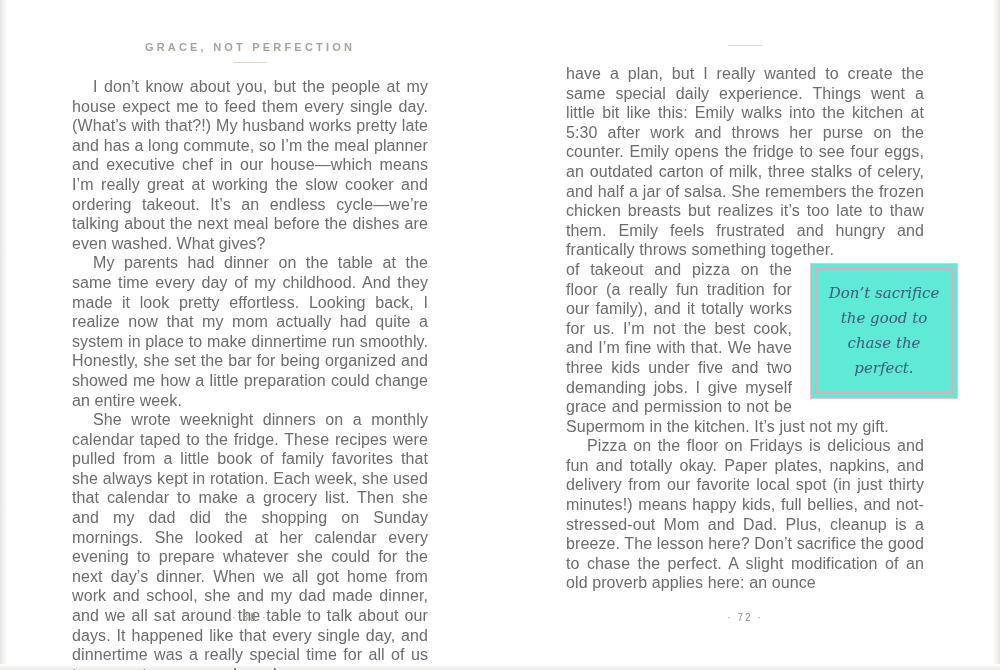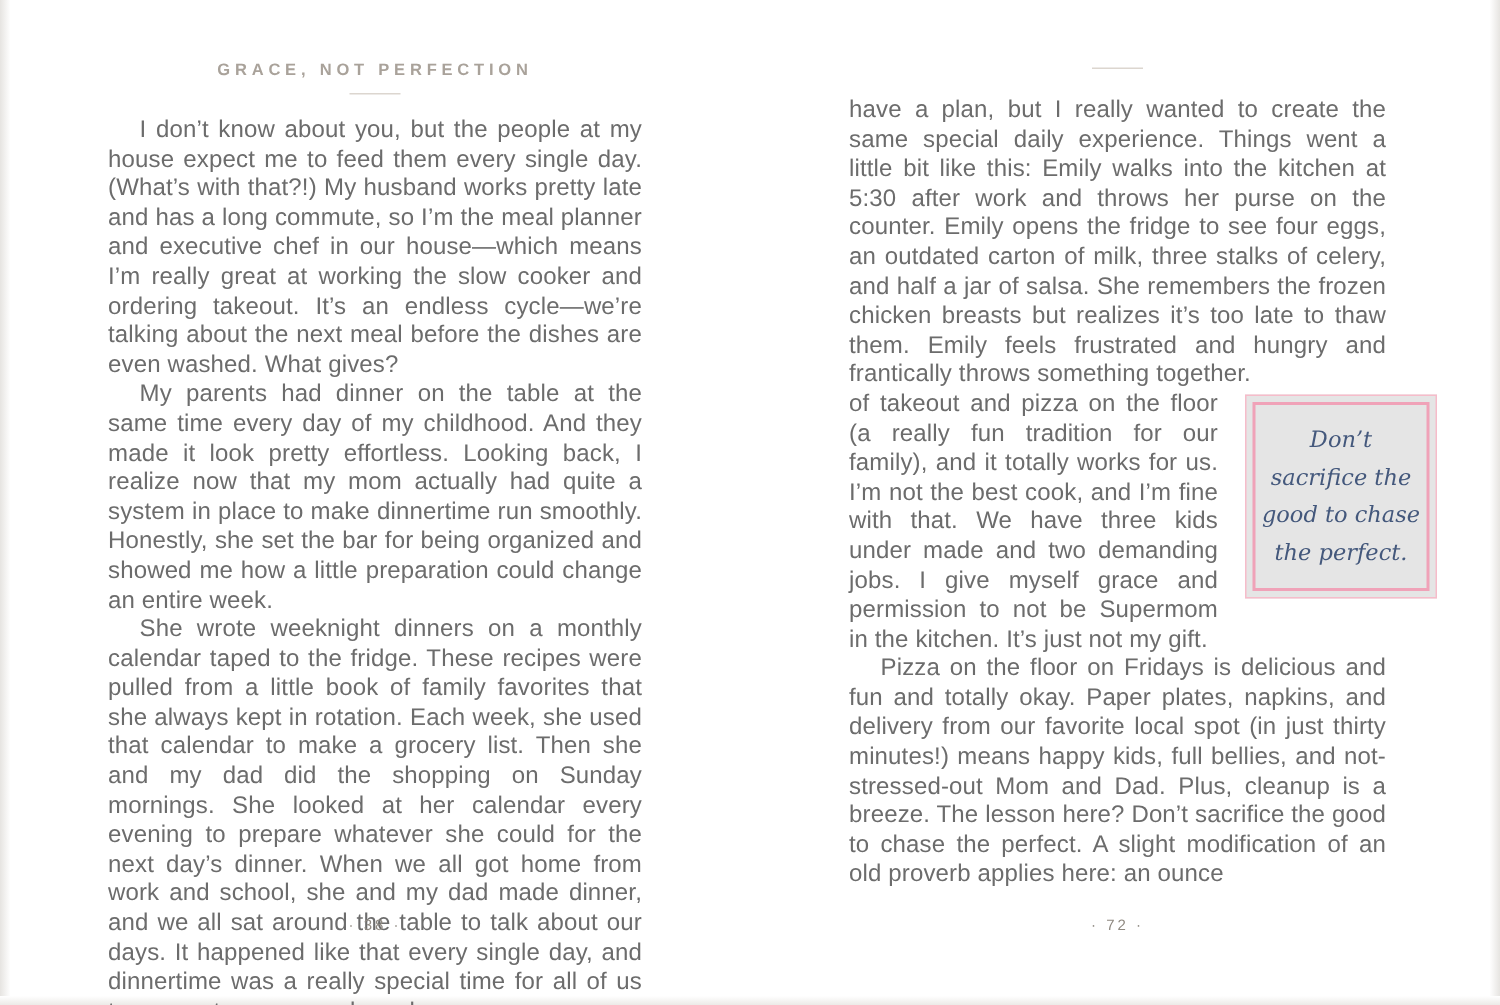--- a/index.html
+++ b/index.html
@@ -67,25 +67,25 @@
     letter-spacing: 0.1px;
     margin: 0;
   }
   .indent { text-indent: 21px; }
   .rp-first { margin-top: 18px; }
   .lp-first { margin-top: 14px; }
 
   .pull-quote {
     float: right;
     box-sizing: border-box;
-    width: 128px;
+    width: 148px;
     margin: 3px -34px 8px 18px;
     border: 1px solid var(--pink-outer, #f6bcca);
     padding: 4px;
-    background: #e5e5e5;
+    background: #5eead4;
   }
   .pull-quote-inner {
     border: 2px solid var(--pink-inner, #f0a2b8);
     padding: 11px 4px;
     text-align: center;
     font-family: "DejaVu Serif", "Liberation Serif", serif;
     font-style: italic;
     font-size: 15px;
     line-height: 25px;
     color: var(--accent-blue, #4a5b80);
@@ -122,19 +122,19 @@
 
   <div class="page page-right">
     <div class="head-rule"></div>
 
     <p class="body-par rp-first">have a plan, but I really wanted to create the same special daily experience. Things went a little bit like this: Emily walks into the kitchen at 5:30 after work and throws her purse on the counter. Emily opens the fridge to see four eggs, an outdated carton of milk, three stalks of celery, and half a jar of salsa. She remembers the frozen chicken breasts but realizes it’s too late to thaw them. Emily feels frustrated and hungry and frantically throws something together.</p>
 
     <div>
       <aside class="pull-quote">
         <div class="pull-quote-inner">Don’t sacrifice the good to chase the perfect.</div>
       </aside>
-      <p class="body-par">of takeout and pizza on the floor (a really fun tradition for our family), and it totally works for us. I’m not the best cook, and I’m fine with that. We have three kids under made and two demanding jobs. I give myself grace and permission to not be Supermom in the kitchen. It’s just not my gift.</p>
+      <p class="body-par">of takeout and pizza on the floor (a really fun tradition for our family), and it totally works for us. I’m not the best cook, and I’m fine with that. We have three kids under five and two demanding jobs. I give myself grace and permission to not be Supermom in the kitchen. It’s just not my gift.</p>
       <p class="body-par indent">Pizza on the floor on Fridays is delicious and fun and totally okay. Paper plates, napkins, and delivery from our favorite local spot (in just thirty minutes!) means happy kids, full bellies, and not-stressed-out Mom and Dad. Plus, cleanup is a breeze. The lesson here? Don’t sacrifice the good to chase the perfect. A slight modification of an old proverb applies here: an ounce</p>
     </div>
 
     <div class="page-number">· 72 ·</div>
   </div>
 </div>
 
 </body></html>

